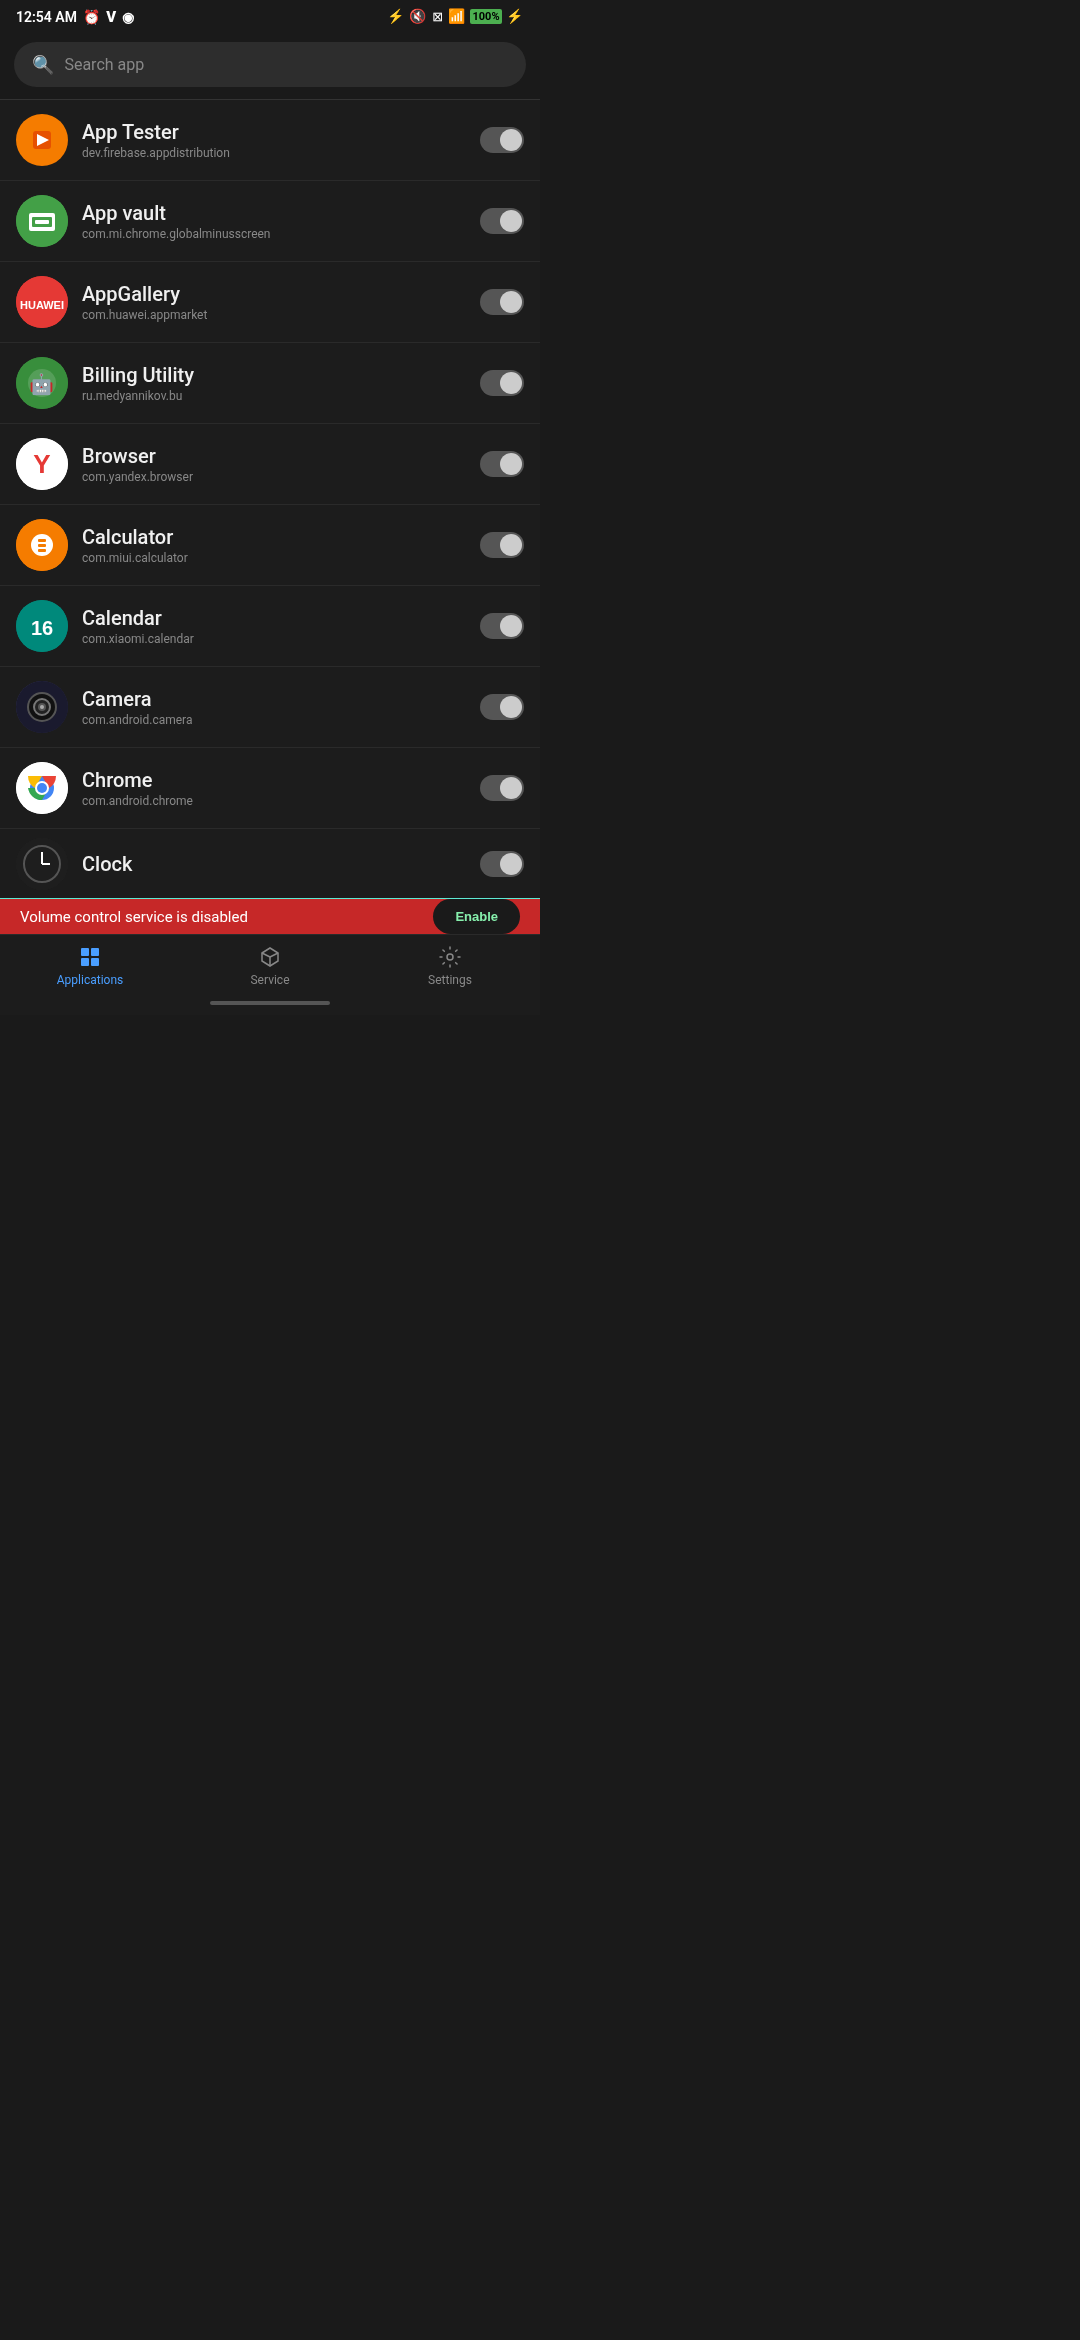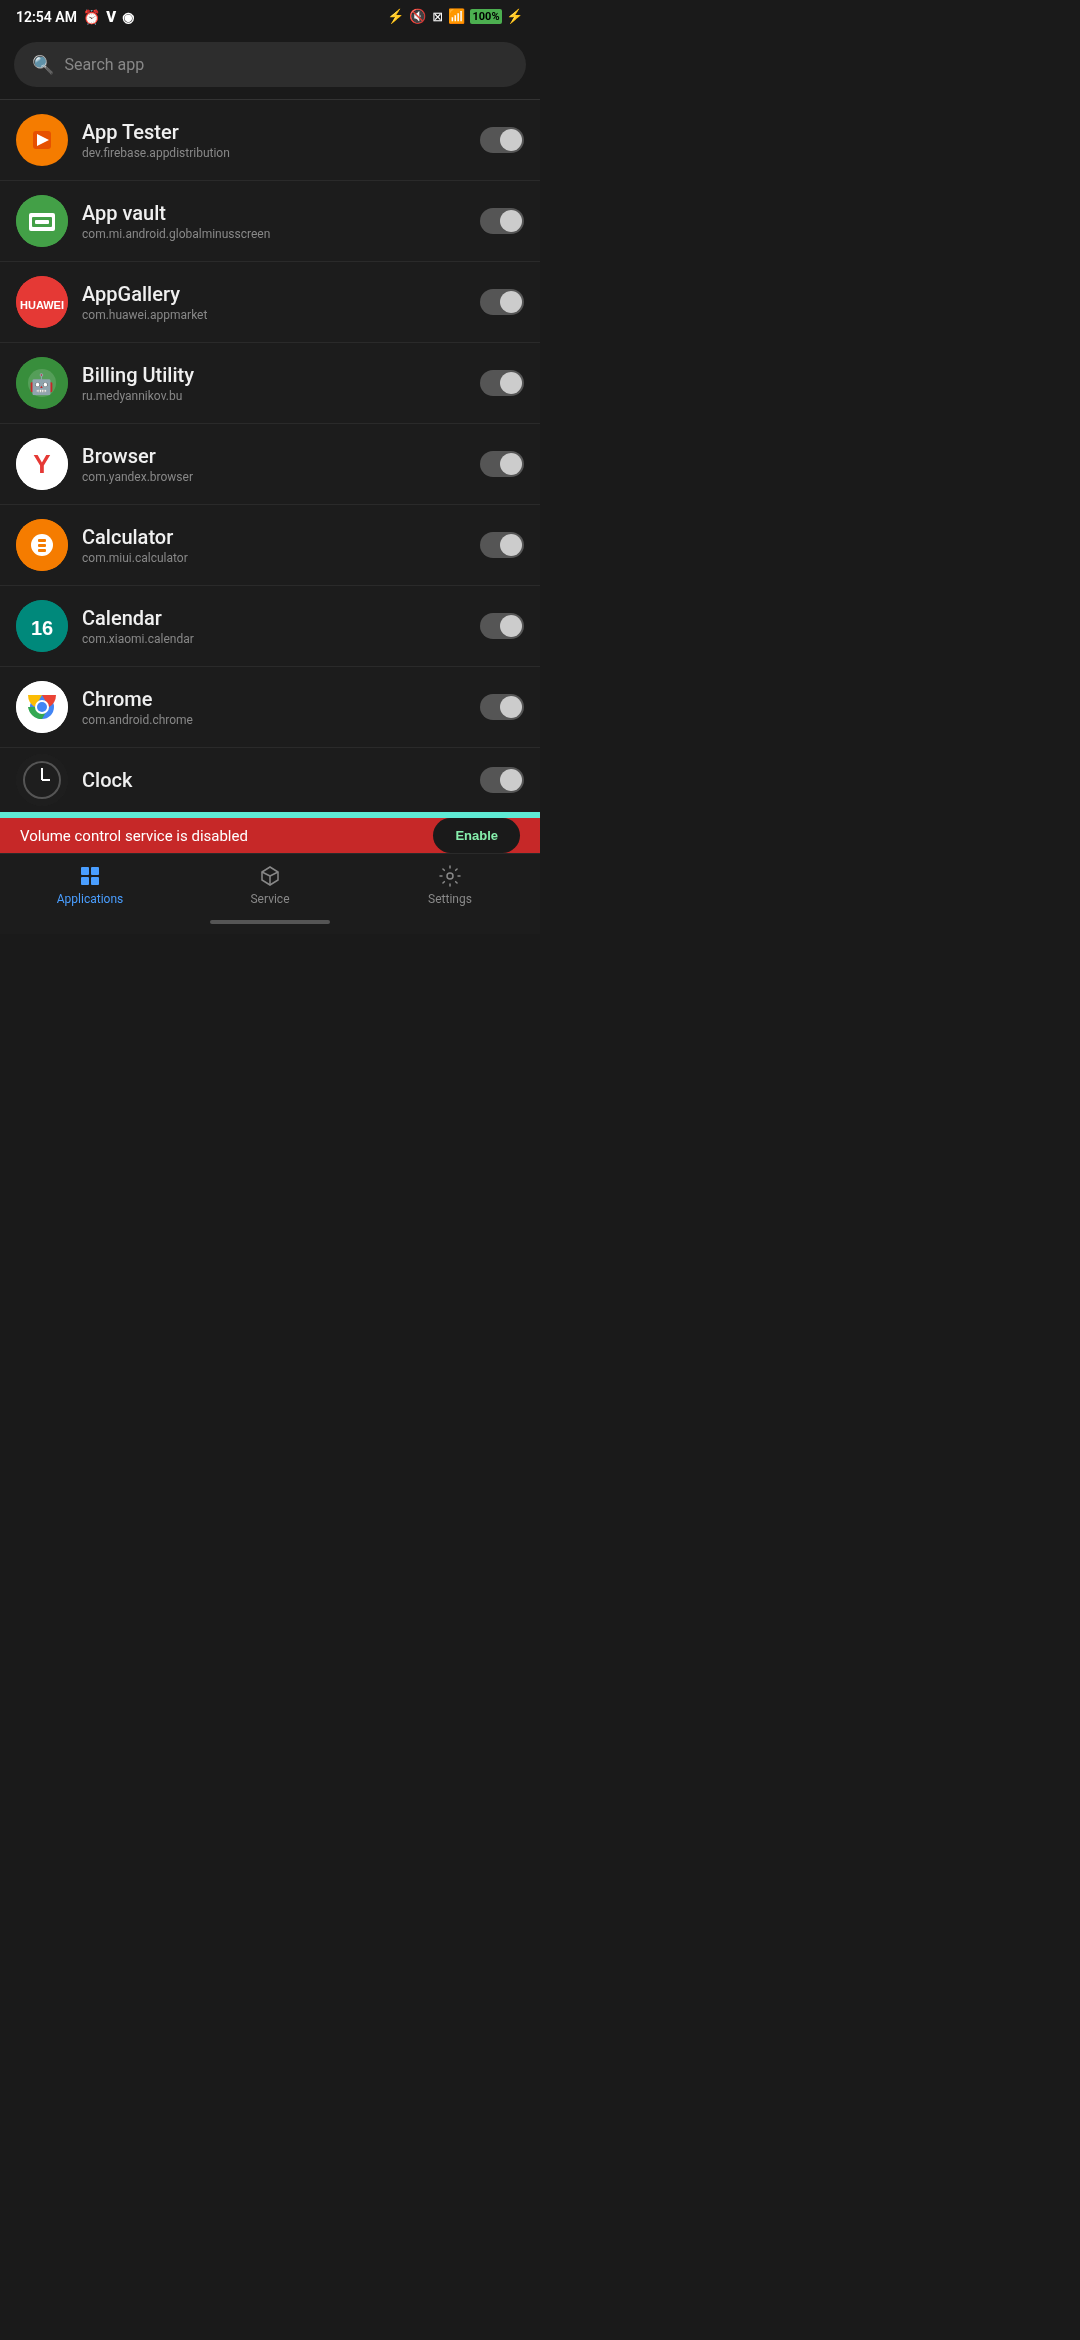--- a/index.html
+++ b/index.html
@@ -270,21 +270,21 @@
     <div class="app-icon icon-app-vault">
       <svg width="52" height="52" viewBox="0 0 52 52">
         <circle cx="26" cy="26" r="26" fill="#43a047"></circle>
         <rect x="13" y="18" width="26" height="18" rx="2" fill="white"></rect>
         <rect x="16" y="22" width="20" height="10" rx="1" fill="#43a047"></rect>
         <rect x="19" y="25" width="14" height="4" rx="1" fill="white"></rect>
       </svg>
     </div>
     <div class="app-info">
       <div class="app-name">App vault</div>
-      <div class="app-package">com.mi.android.globalminusscreen</div>
+      <div class="app-package">com.mi.chrome.globalminusscreen</div>
     </div>
     <div class="toggle">
       <div class="toggle-knob"></div>
     </div>
   </div>
 
   <div class="app-item">
     <div class="app-icon icon-appgallery">
       <svg width="52" height="52" viewBox="0 0 52 52">
         <circle cx="26" cy="26" r="26" fill="#e53935"></circle>
@@ -361,20 +361,38 @@
     </div>
     <div class="app-info">
       <div class="app-name">Calendar</div>
       <div class="app-package">com.xiaomi.calendar</div>
     </div>
     <div class="toggle">
       <div class="toggle-knob"></div>
     </div>
   </div>
 
+  <div class="app-item">
+    <div class="app-icon icon-camera" style="background: radial-gradient(circle at 40% 40%, #3a3a6a, #1a1a2e);">
+      <svg width="52" height="52" viewBox="0 0 52 52">
+        <circle cx="26" cy="26" r="26" fill="#1a1a2e"></circle>
+        <circle cx="26" cy="26" r="14" fill="#111" stroke="#555" stroke-width="2"></circle>
+        <circle cx="26" cy="26" r="8" fill="#222" stroke="#777" stroke-width="2"></circle>
+        <circle cx="26" cy="26" r="4" fill="#555"></circle>
+        <circle cx="26" cy="26" r="2" fill="#aaa"></circle>
+      </svg>
+    </div>
+    <div class="app-info">
+      <div class="app-name">Camera</div>
+      <div class="app-package">com.android.camera</div>
+    </div>
+    <div class="toggle">
+      <div class="toggle-knob"></div>
+    </div>
+  </div>
 
   <div class="app-item">
     <div class="app-icon icon-chrome" style="background:#fff;">
       <svg width="52" height="52" viewBox="0 0 52 52">
         <circle cx="26" cy="26" r="26" fill="#fff"></circle>
         <circle cx="26" cy="26" r="12" fill="#4285f4"></circle>
         <path d="M26 14 L40 14 A14 14 0 0 1 33 26 Z" fill="#ea4335"></path>
         <path d="M26 14 L12 14 A14 14 0 0 0 19 26 Z" fill="#fbbc05"></path>
         <path d="M19 26 A14 14 0 0 0 33 26 L26 38 A14 14 0 0 1 12 26 Z" fill="#34a853"></path>
         <circle cx="26" cy="26" r="7" fill="white"></circle>
@@ -383,21 +401,21 @@
     </div>
     <div class="app-info">
       <div class="app-name">Chrome</div>
       <div class="app-package">com.android.chrome</div>
     </div>
     <div class="toggle">
       <div class="toggle-knob"></div>
     </div>
   </div>
 
-  <div class="app-item-partial" style="display:flex; align-items:center; padding: 14px 16px; overflow:hidden; border-bottom: 6px solid #5eead4;">
+  <div class="app-item-partial" style="display:flex; align-items:center; padding: 14px 16px; overflow:hidden; border-bottom: 1px solid #5eead4;">
     <div class="app-icon" style="background:#222; width:52px; height:52px; border-radius:50%; flex-shrink:0; display:flex; align-items:center; justify-content:center; overflow:hidden;">
       <svg width="52" height="52" viewBox="0 0 52 52">
         <circle cx="26" cy="26" r="26" fill="#1e1e1e"></circle>
         <circle cx="26" cy="26" r="18" fill="none" stroke="#555" stroke-width="2"></circle>
         <line x1="26" y1="26" x2="26" y2="14" stroke="white" stroke-width="2"></line>
         <line x1="26" y1="26" x2="34" y2="26" stroke="white" stroke-width="2"></line>
       </svg>
     </div>
     <div class="app-info">
       <div class="app-name">Clock</div>

